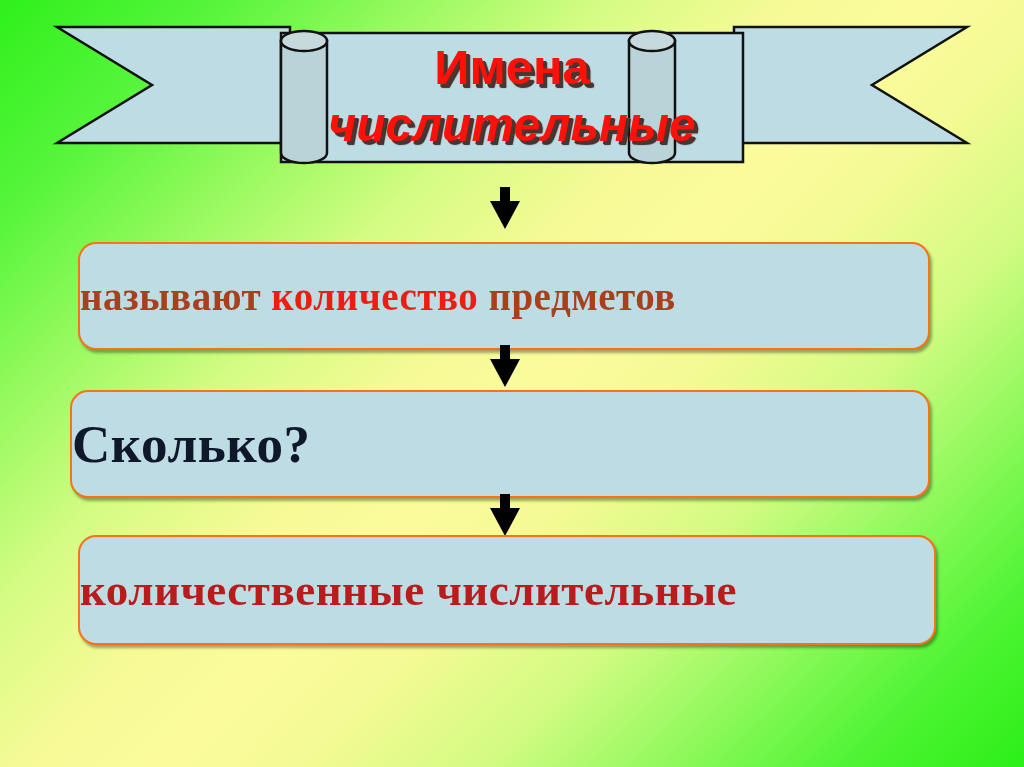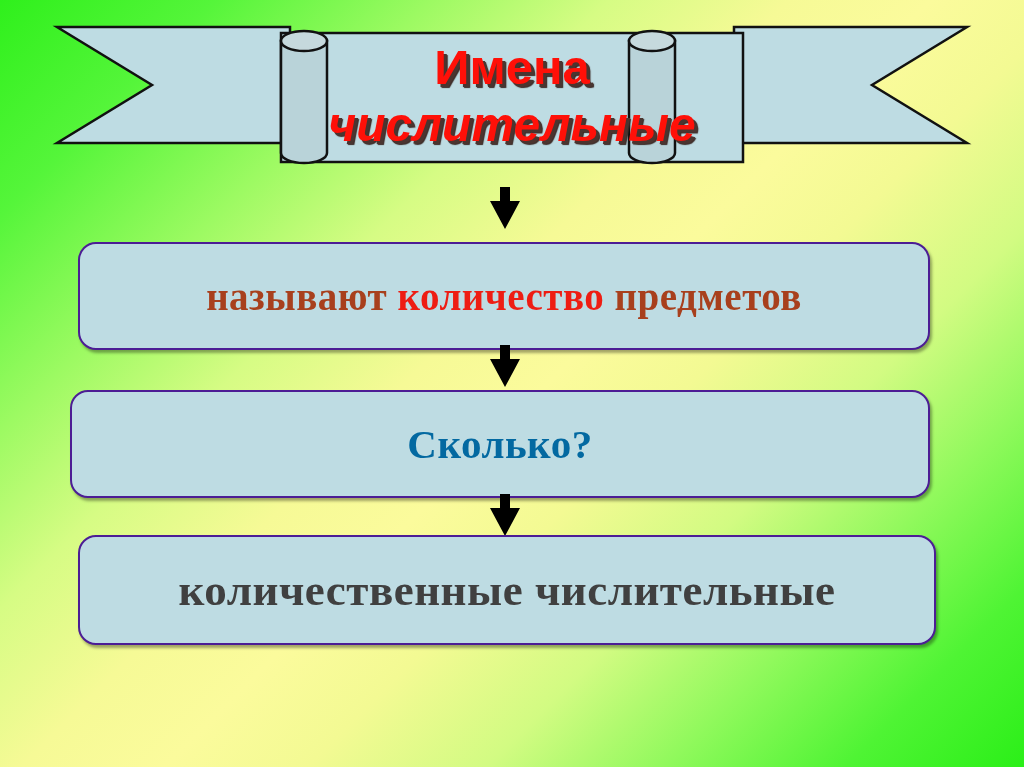--- a/index.html
+++ b/index.html
@@ -61,44 +61,43 @@
     white-space: nowrap;
     pointer-events: none;
   }
   .banner-title .ln2 { font-size: 48px; font-style: italic; }
 
   
   .flow-box {
     position: absolute;
     box-sizing: border-box;
     background: #bedce3;
-    border: 2px solid #4c1d95;
+    border: 2px solid #f97316;
     border-radius: 18px;
     display: flex;
     align-items: center;
-    justify-content: center;
     box-shadow: 2px 3px 3px rgba(0,0,0,0.35);
   }
   .flow-text {
     font-family: "Liberation Serif", serif;
     font-weight: bold;
     white-space: nowrap;
     text-align: center;
   }
 
   #box1 { left: 78px; top: 242px; width: 852px; height: 108px; }
   #box1 .flow-text { font-size: 39px; letter-spacing: 0.5px; }
   .word-brown { color: #a8401d; }
   .word-red   { color: #ee1d13; }
 
   #box2 { left: 70px; top: 390px; width: 860px; height: 108px; }
-  #box2 .flow-text { font-size: 41px; color: #0369a1; letter-spacing: 0.5px; }
+  #box2 .flow-text { font-size: 53px; color: #0f172a; letter-spacing: 0.5px; }
 
   #box3 { left: 78px; top: 535px; width: 858px; height: 110px; }
-  #box3 .flow-text { font-size: 45px; color: #404040; letter-spacing: 0.5px; }
+  #box3 .flow-text { font-size: 45px; color: #b91c1c; letter-spacing: 0.5px; }
 
   
   .arrow {
     position: absolute;
     width: 36px;
     height: 44px;
   }
   #arrow1 { left: 487px; top: 187px; }
   #arrow2 { left: 487px; top: 345px; }
   #arrow3 { left: 487px; top: 494px; }

